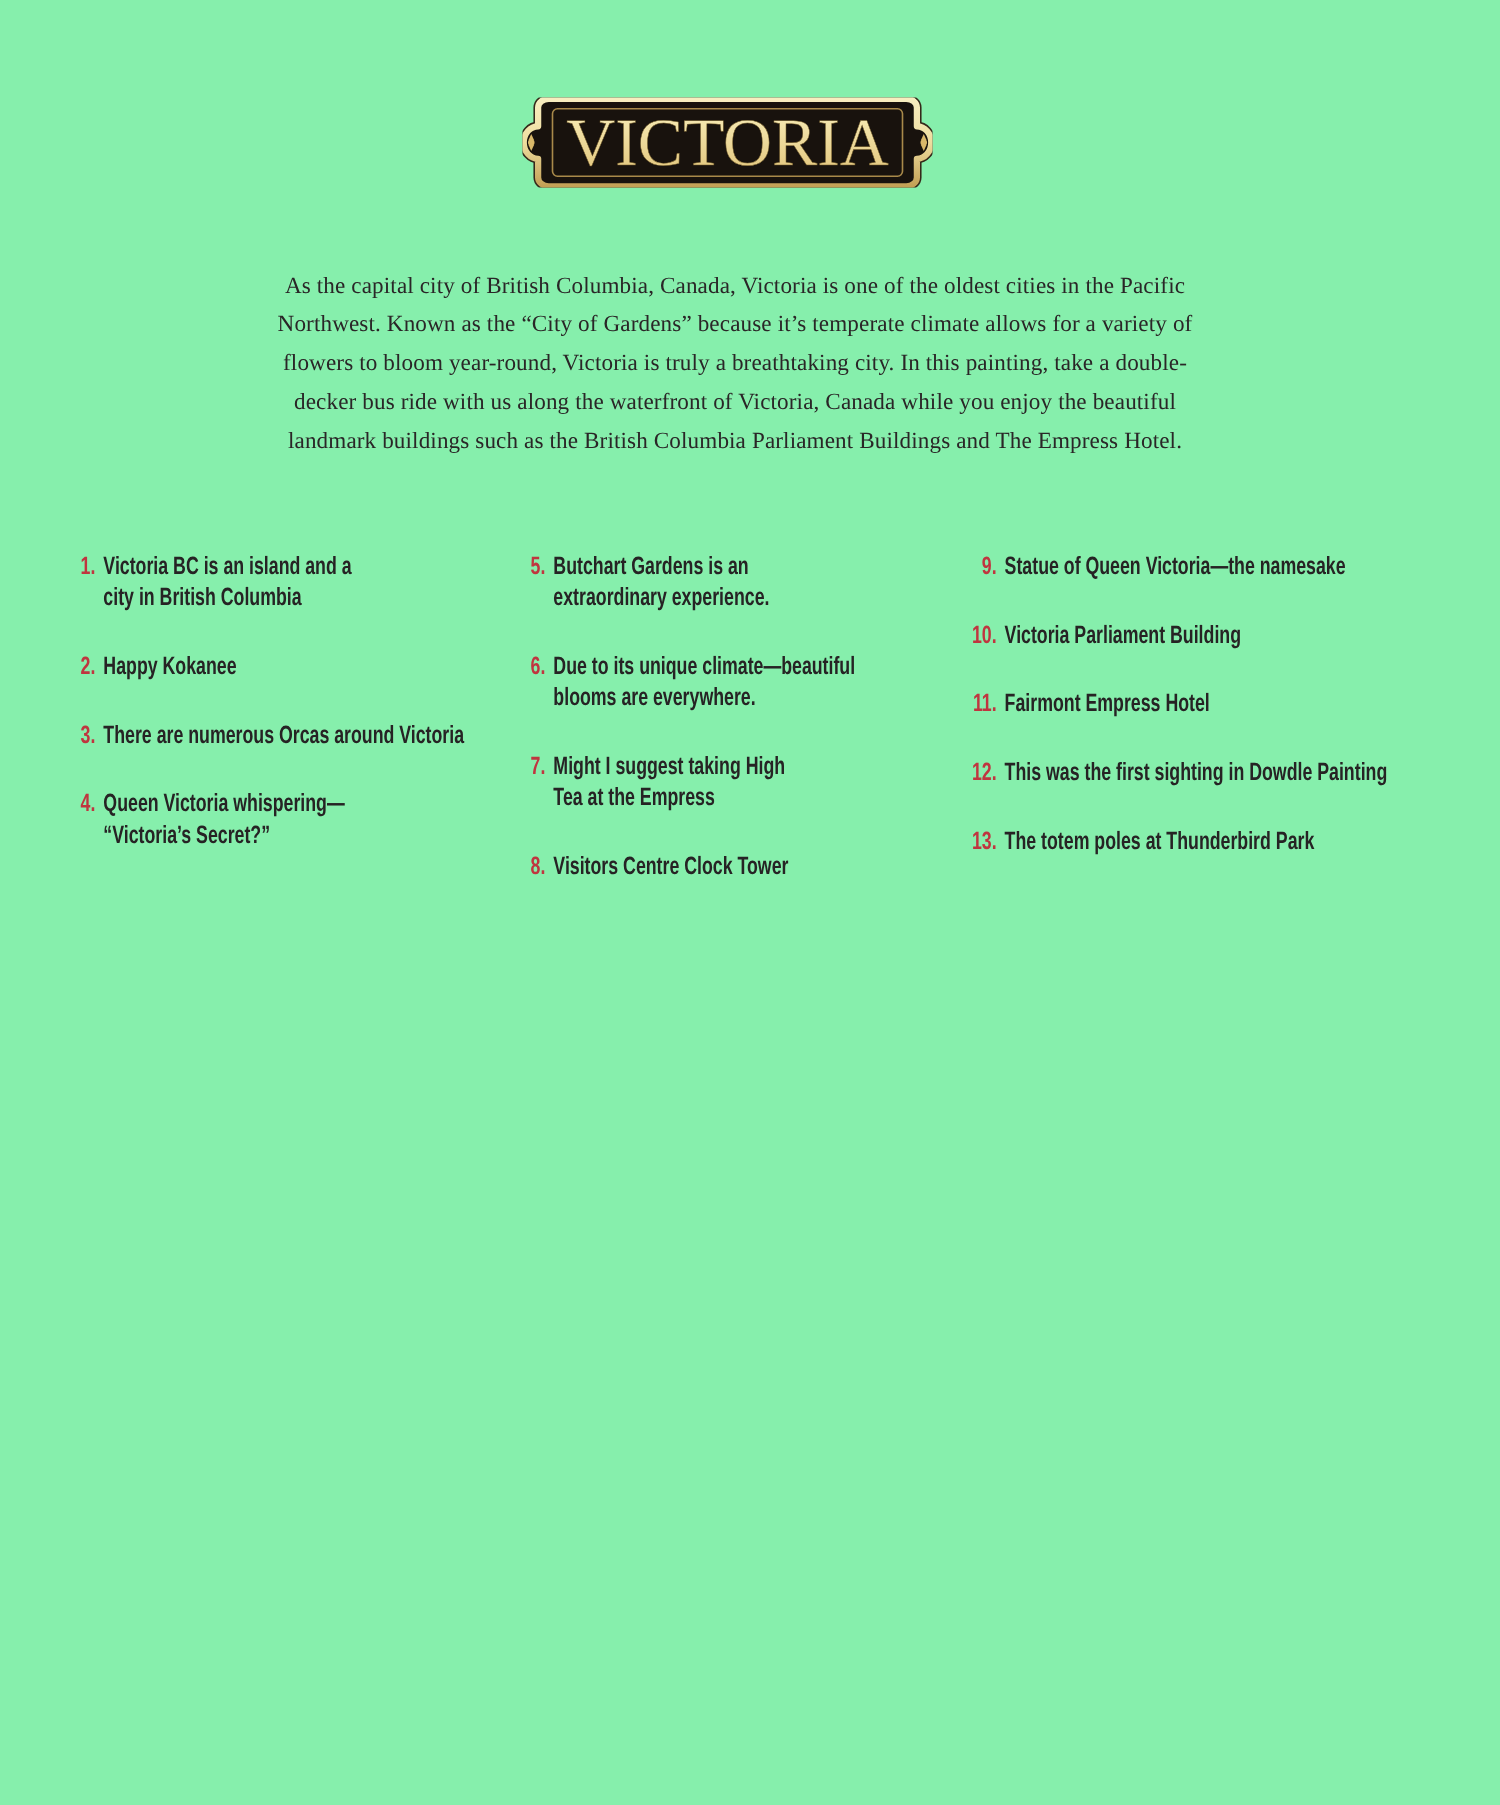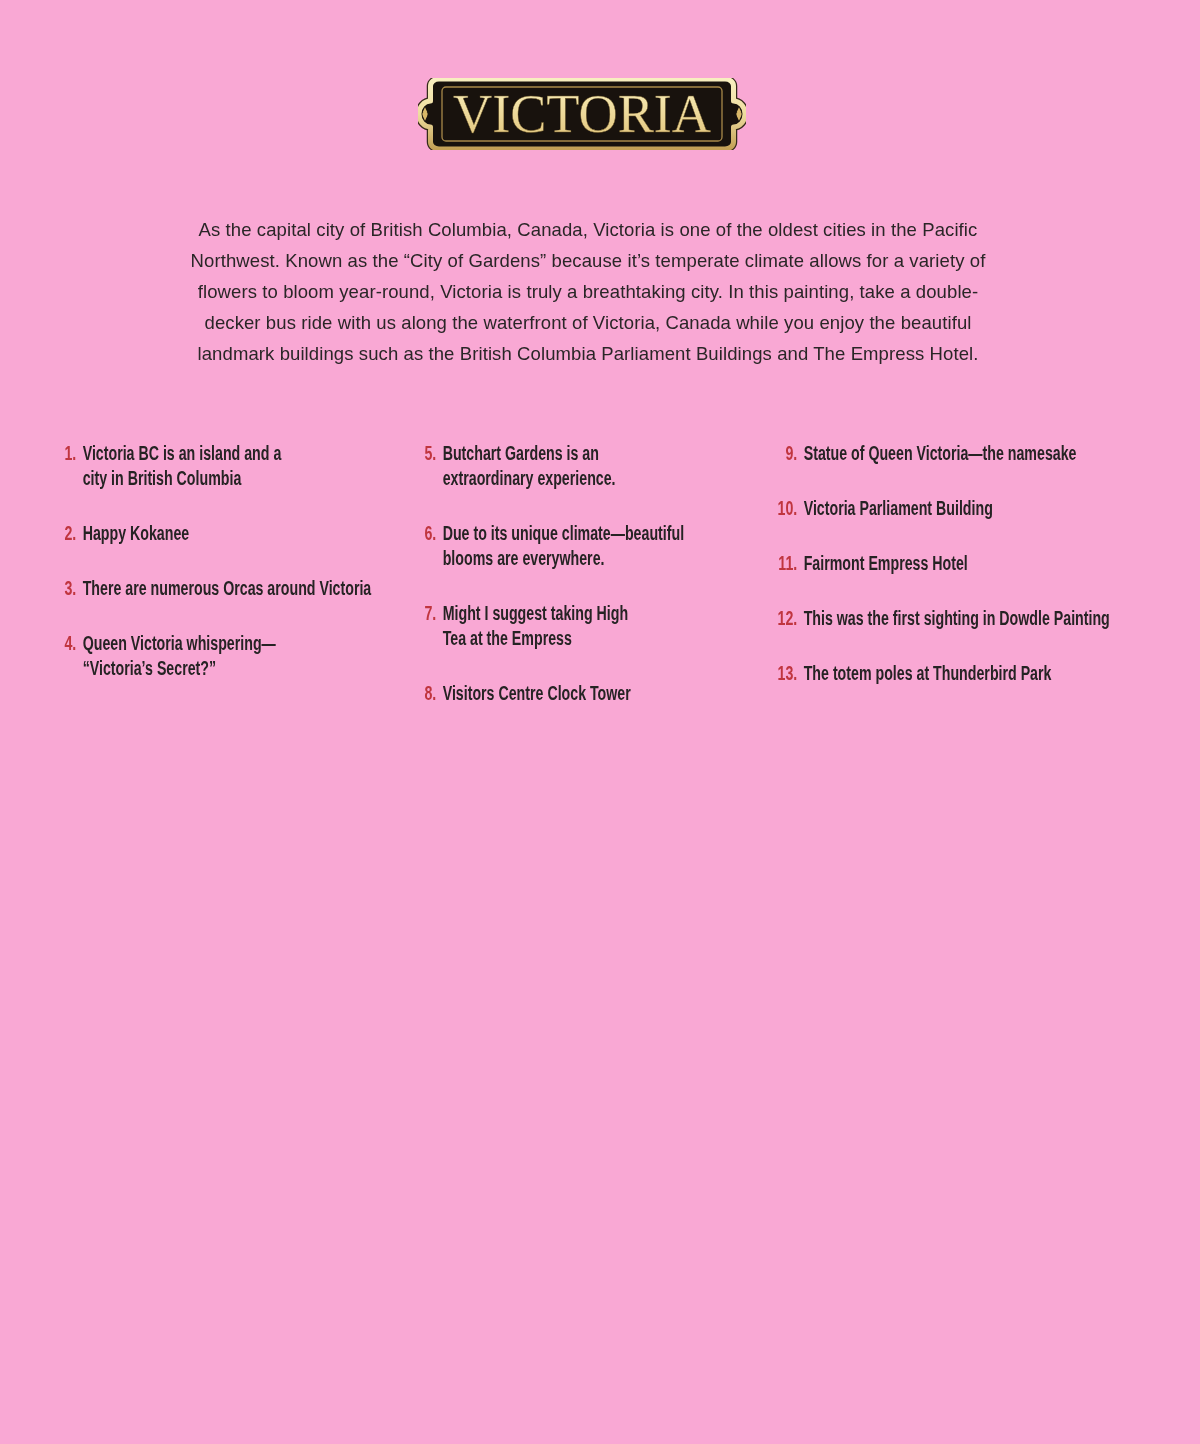--- a/index.html
+++ b/index.html
@@ -1,28 +1,28 @@
 <!DOCTYPE html>
 <html><head>
 <meta charset="utf-8">
 <style>
   html, body { margin:0; padding:0; background:#ffffff; }
   .page {
     position:relative; width:1200px; height:1444px;
-    background:#f9a8d4; overflow:hidden;
+    background:#86efac; overflow:hidden;
     font-family:"Liberation Sans", sans-serif;
   }
   
   .plaque { position:absolute; left:418px; top:78px; width:328px; height:72px; }
   .plaque svg { display:block; }
   
   .intro {
     position:absolute; left:88px; top:214px; width:1000px; margin:0;
     text-align:center; font-size:18.5px; line-height:31px;
-    color:#2a2627; white-space:pre-line; letter-spacing:0.1px;
+    color:#2a2627; white-space:pre-line; letter-spacing:0.1px;font-family:Liberation Serif, serif;
   }
   
   .col {
     position:absolute; top:441px;
     display:flex; flex-direction:column; gap:30px;
     transform:scaleX(0.71); transform-origin:0 0;
     font-size:20px; line-height:25px; font-weight:bold;
   }
   .col1 { left:55px;  width:470px; }
   .col2 { left:415px; width:470px; }

